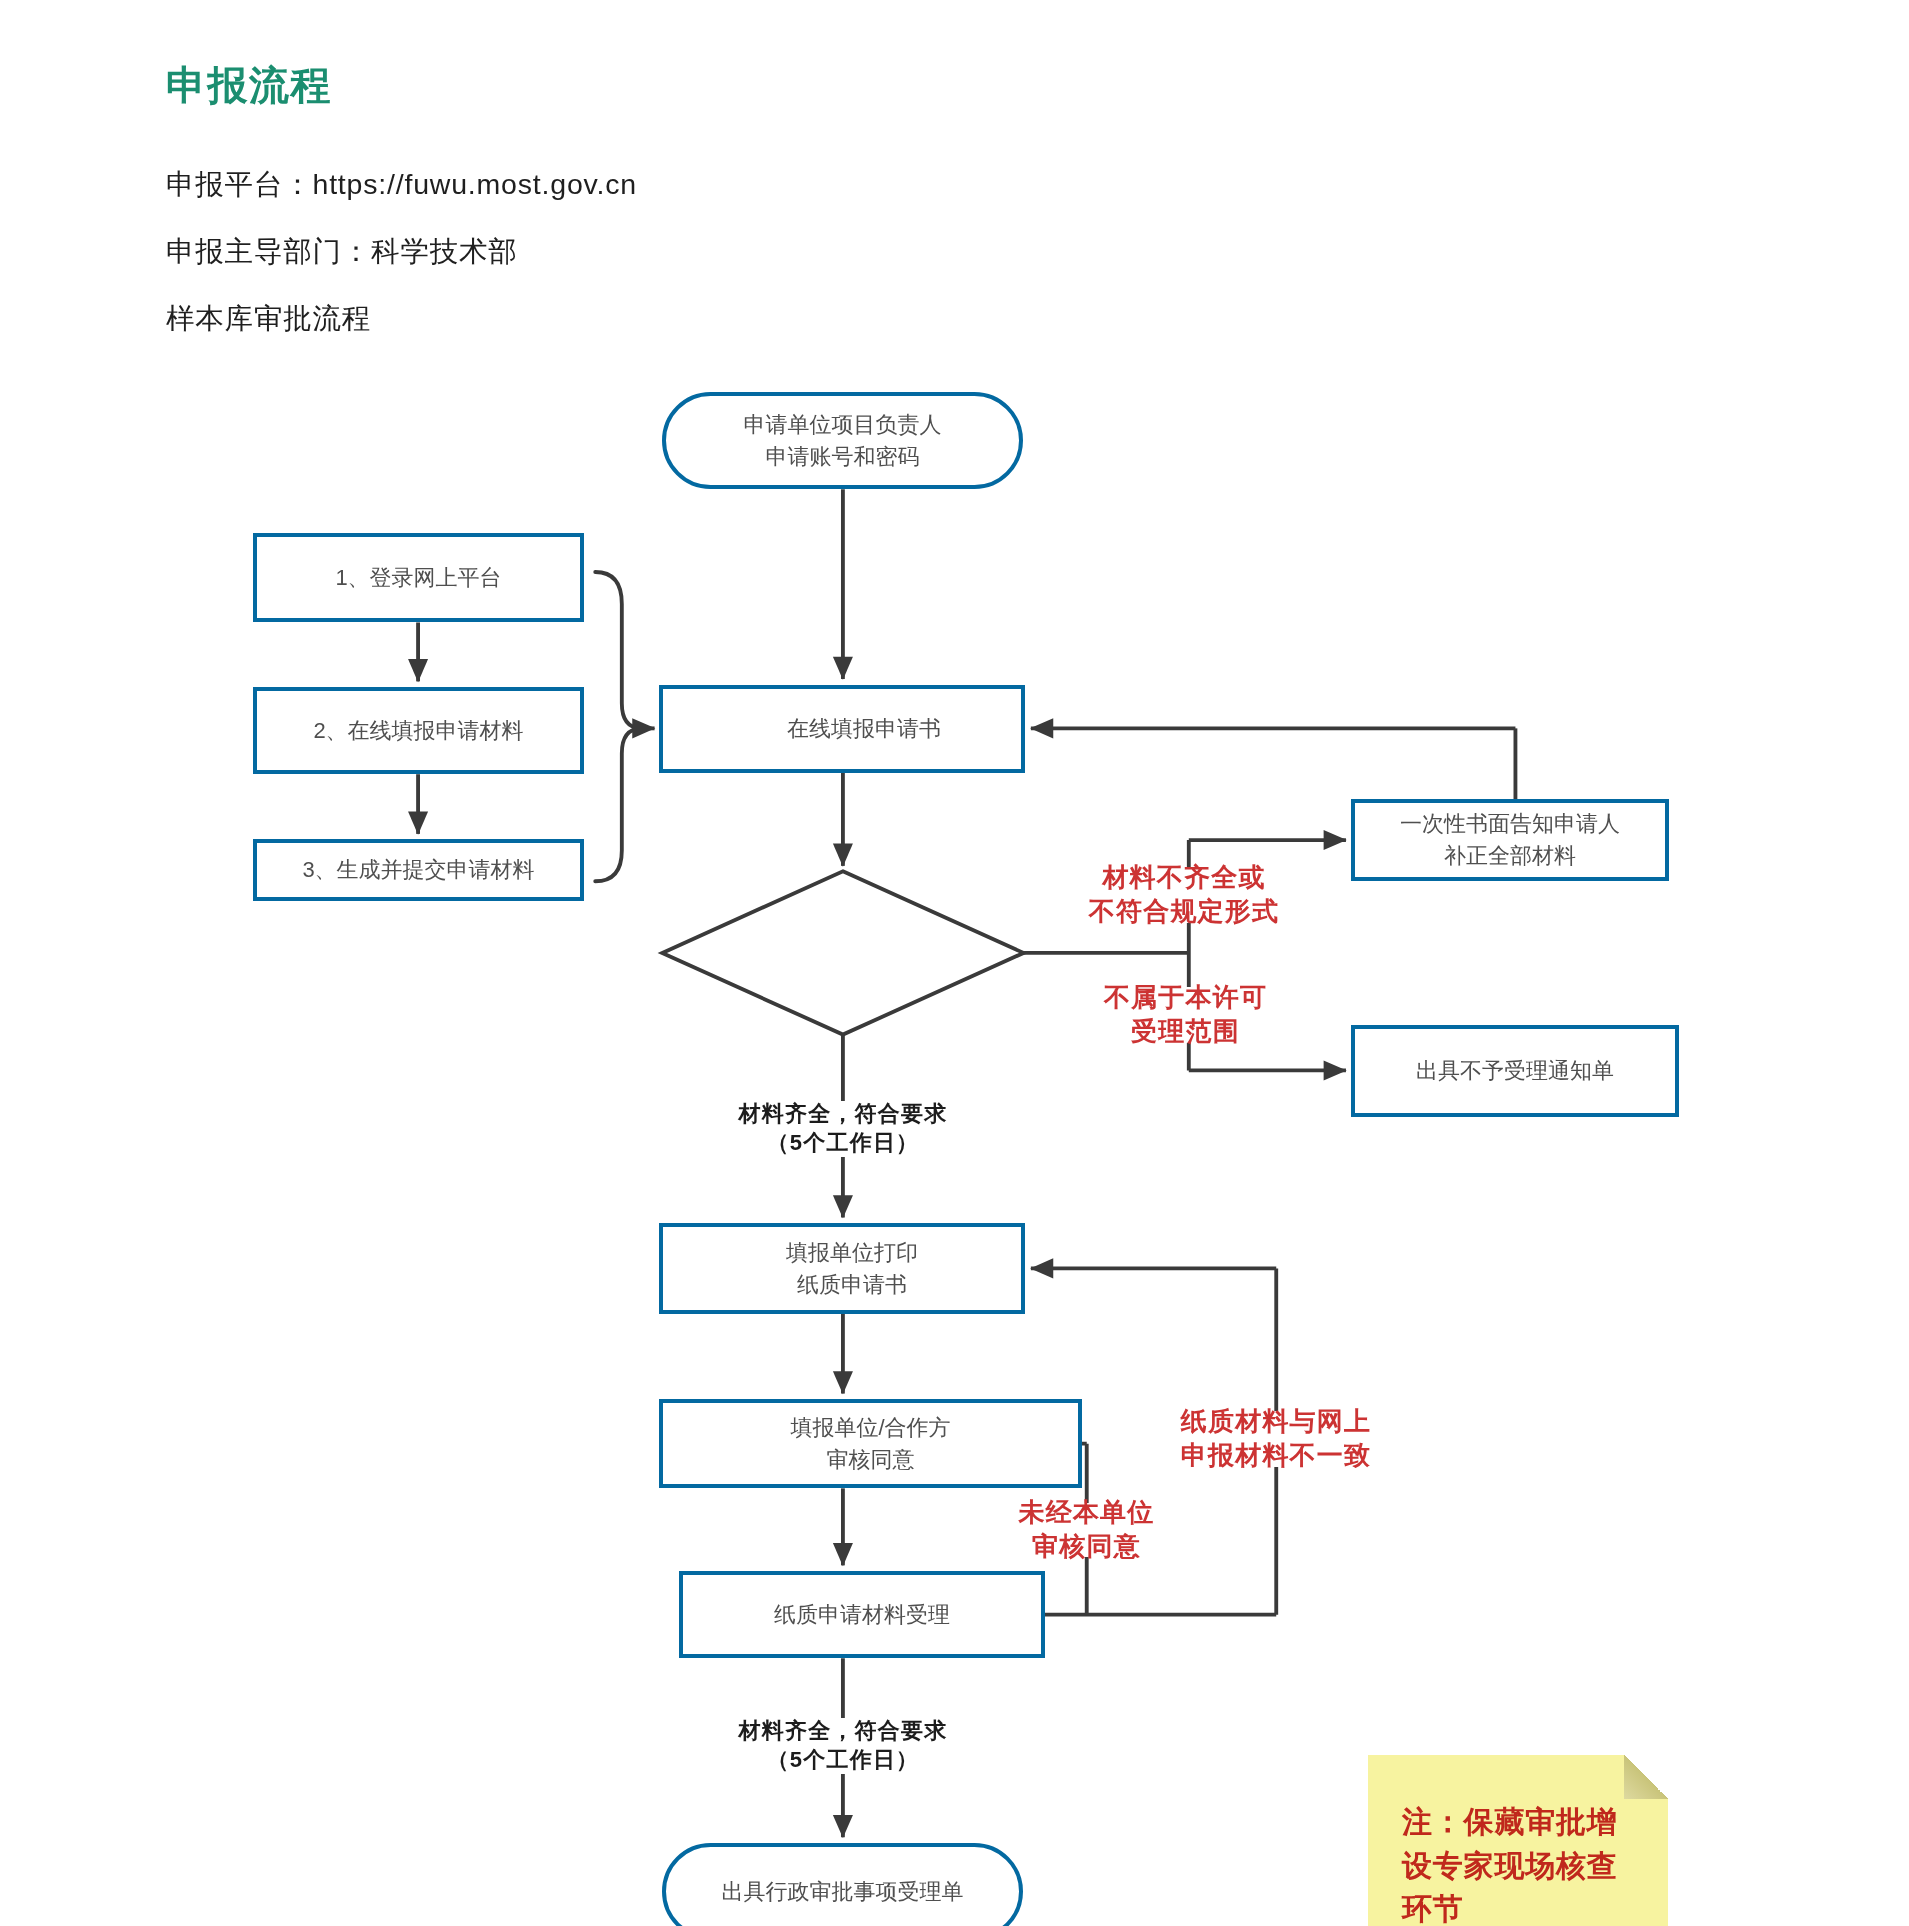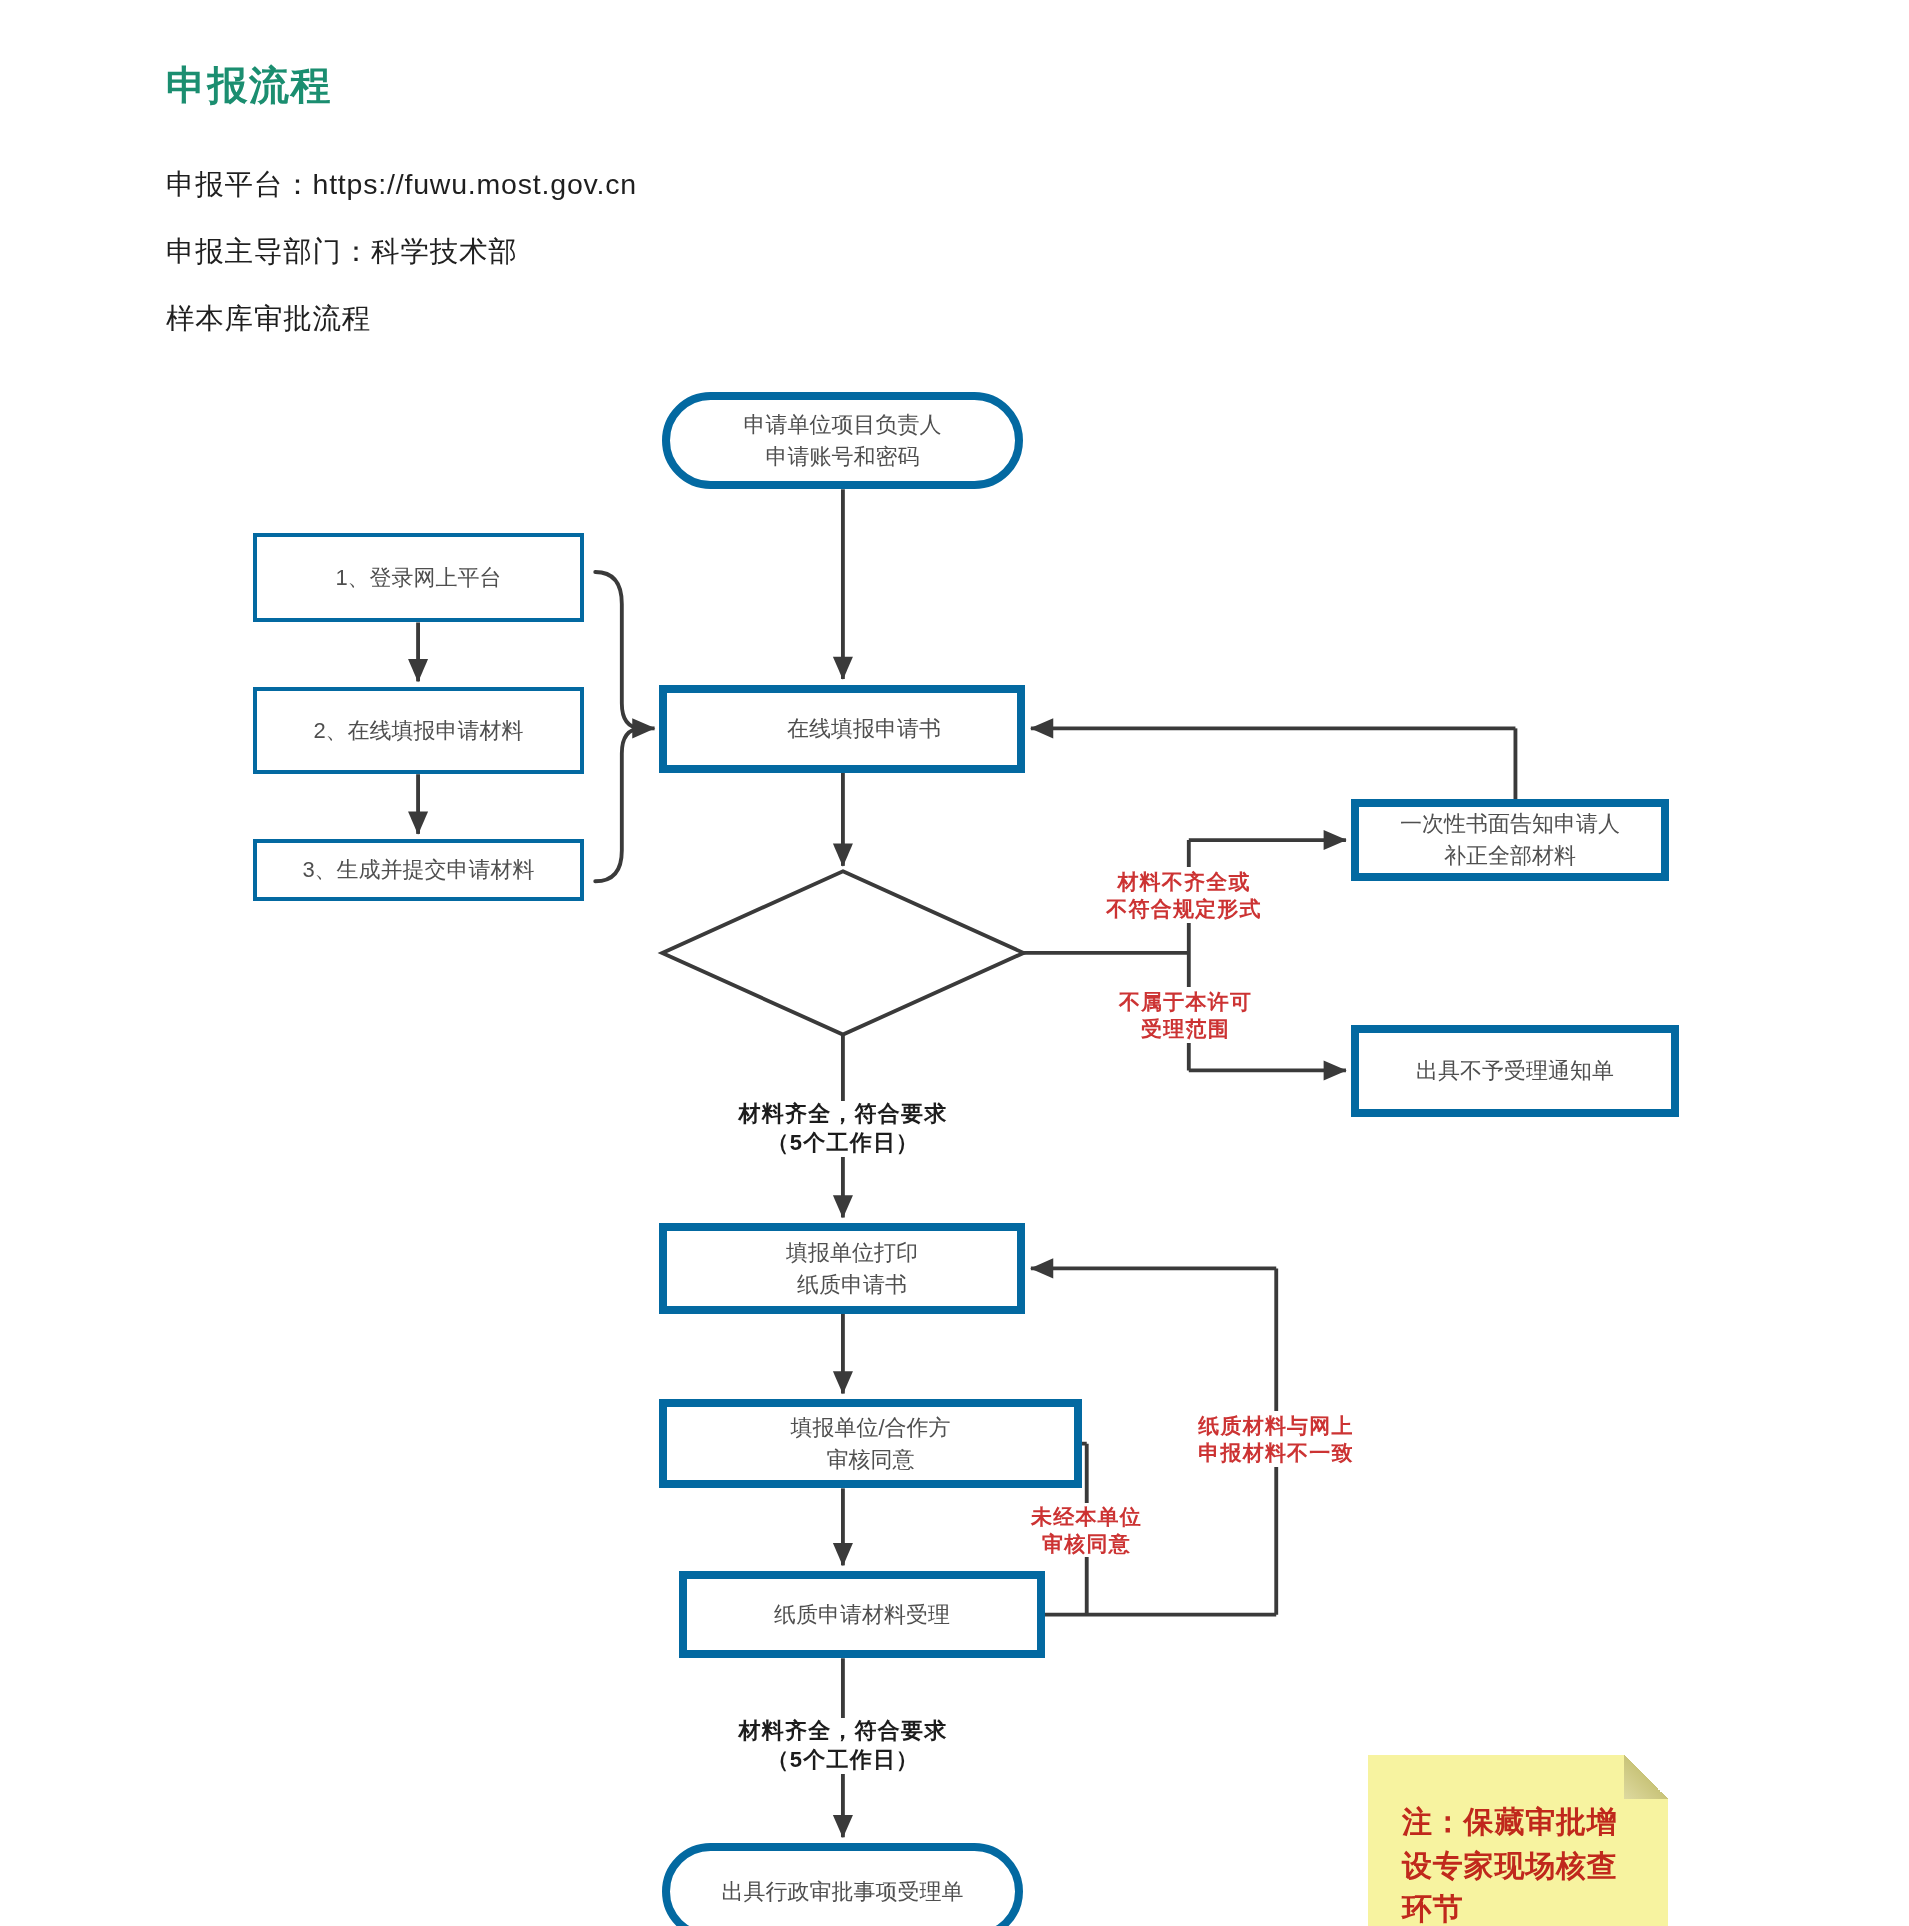--- a/index.html
+++ b/index.html
@@ -9,32 +9,32 @@
 
   .page-title{position:absolute;left:166px;top:58px;font-size:40px;font-weight:bold;
               letter-spacing:1.5px;}
   .hdr-line{position:absolute;left:166px;font-size:28.5px;color:#1f1f1f;letter-spacing:0.8px;}
   .hdr-1{top:166px;}
   .hdr-2{top:233px;}
   .hdr-3{top:300px;}
 
   svg.connectors{position:absolute;left:0;top:0;z-index:1;}
 
-  .node{position:absolute;z-index:2;background:#ffffff;border:8px solid #0369a1;
+  .node{position:absolute;z-index:2;background:#ffffff;border:4px solid #0369a1;
         display:flex;align-items:center;justify-content:center;text-align:center;
         font-size:22px;color:#4f4f4f;white-space:pre-line;line-height:1.45;box-sizing:border-box;}
   .stadium{border-radius:54px;}
   .stepbox{border-width:4.2px;}
   .diamond-label{position:absolute;z-index:2;display:flex;align-items:center;justify-content:center;
         text-align:center;font-size:22px;color:#4f4f4f;background:transparent;}
 
   .flow-label{position:absolute;z-index:3;display:flex;align-items:center;justify-content:center;
         text-align:center;white-space:pre-line;background:#ffffff;line-height:1.3;}
   .black-label{font-size:22px;font-weight:bold;color:#1c1c1c;letter-spacing:1.2px;}
-  .red-label{font-size:21px;font-weight:bold;letter-spacing:1.2px;}
+  .red-label{font-size:26px;font-weight:bold;letter-spacing:1.2px;}
 
   .note{position:absolute;z-index:2;}
   .note-body{position:absolute;left:0;top:0;width:100%;height:100%;}
   .note-fold{position:absolute;top:0;right:0;width:44px;height:44px;}
   .note-text{position:absolute;left:34px;top:45px;font-size:30px;font-weight:bold;
              line-height:1.45;white-space:pre-line;letter-spacing:0.8px;}
 </style>
 </head>
 <body>
 

